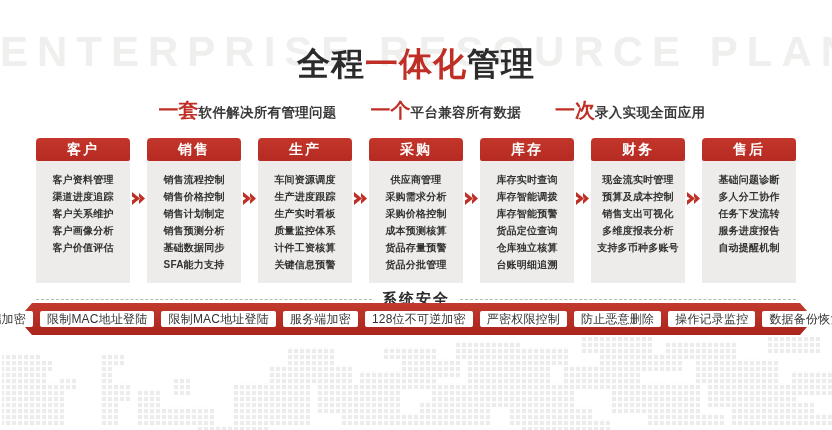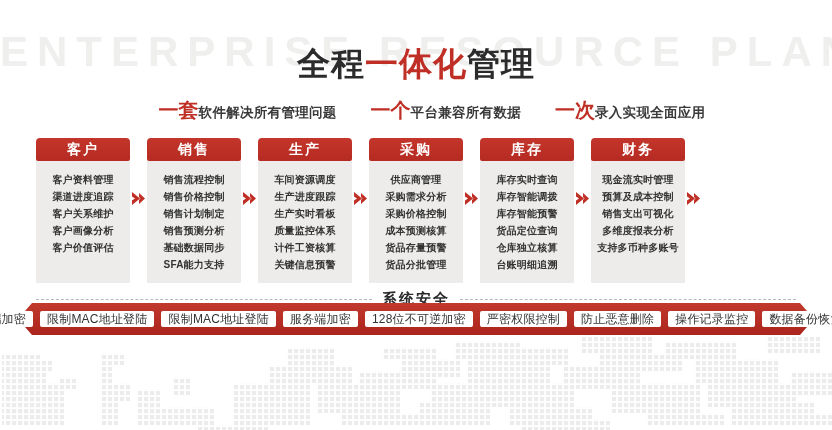--- a/index.html
+++ b/index.html
@@ -360,20 +360,30 @@
       <div class="mod-item">支持多币种多账号</div>
     </div>
   </div>
 
   <div class="arrow">
     <svg width="15" height="15" viewBox="0 0 15 15">
         <path d="M1,1 L9,7.5 L1,14 L1,9.5 L4,7.5 L1,5.5 Z M8,2 L14,7.5 L8,13 L8,9 L9.5,7.5 L8,6 Z" fill="#bf2f25"></path>
       </svg>
   </div>
 
+  <div class="module">
+    <div class="mod-head">售后</div>
+    <div class="mod-body">
+      <div class="mod-item">基础问题诊断</div>
+      <div class="mod-item">多人分工协作</div>
+      <div class="mod-item">任务下发流转</div>
+      <div class="mod-item">服务进度报告</div>
+      <div class="mod-item">自动提醒机制</div>
+    </div>
+  </div>
 
 </div>
 
 <div class="sec-title-row">
   <div class="dash"></div>
   <div class="sec-title">系统安全</div>
   <div class="dash"></div>
 </div>
 
 <div class="sec-bar">

